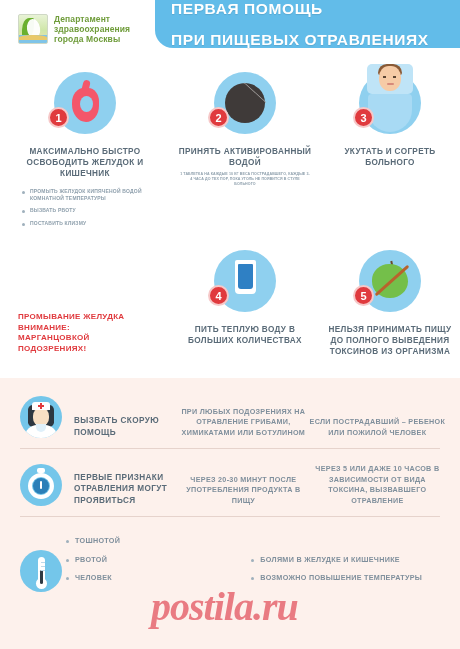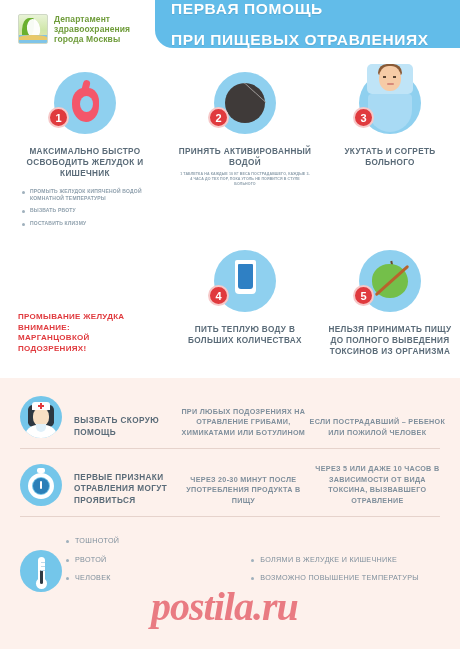--- a/index.html
+++ b/index.html
@@ -172,21 +172,21 @@
     flex:1; text-align:center; font-size:7.2px; font-weight:bold; color:#7f8f9c;
     line-height:10.5px; letter-spacing:.3px; padding-top:6px;
   }
   .tcell-right {
     flex:1.05; text-align:center; font-size:7.2px; font-weight:bold; color:#7f8f9c;
     line-height:10.5px; letter-spacing:.3px; padding-top:6px;
   }
   .tlist { padding-top:4px; }
   .tlist .bl { display:flex; gap:6px; margin-bottom:9px; text-align:left; }
   .tlist .bl .d { width:3px; height:3px; border-radius:50%; background:#9fb0bc; margin-top:4px; flex:none; }
-  .tlist .bl span.tx { font-size:7.2px; font-weight:normal; color:#7f8f9c; line-height:9.5px; letter-spacing:.3px; }
+  .tlist .bl span.tx { font-size:7.2px; font-weight:bold; color:#7f8f9c; line-height:9.5px; letter-spacing:.3px; }
 
   
   .nurse .face { position:absolute; left:13px; top:12px; width:16px; height:18px; background:#f7dfc4; border-radius:45%; }
   .nurse .hair-l { position:absolute; left:8px; top:9px; width:8px; height:22px; background:#2d3740; border-radius:6px 2px 4px 6px; }
   .nurse .hair-r { position:absolute; left:26px; top:9px; width:8px; height:22px; background:#2d3740; border-radius:2px 6px 6px 4px; }
   .nurse .cap { position:absolute; left:12px; top:6px; width:18px; height:8px; background:#ffffff; border-radius:3px 3px 0 0; }
   .nurse .cross-v { position:absolute; left:20px; top:7px; width:2px; height:6px; background:#e03a3e; }
   .nurse .cross-h { position:absolute; left:18px; top:9px; width:6px; height:2px; background:#e03a3e; }
   .nurse .body { position:absolute; left:5px; top:29px; width:32px; height:16px; background:#ffffff; border-radius:12px 12px 0 0; }
   .nurse .collar { position:absolute; left:16px; top:28px; width:10px; height:8px; background:#dff0fa; border-radius:0 0 6px 6px; }

